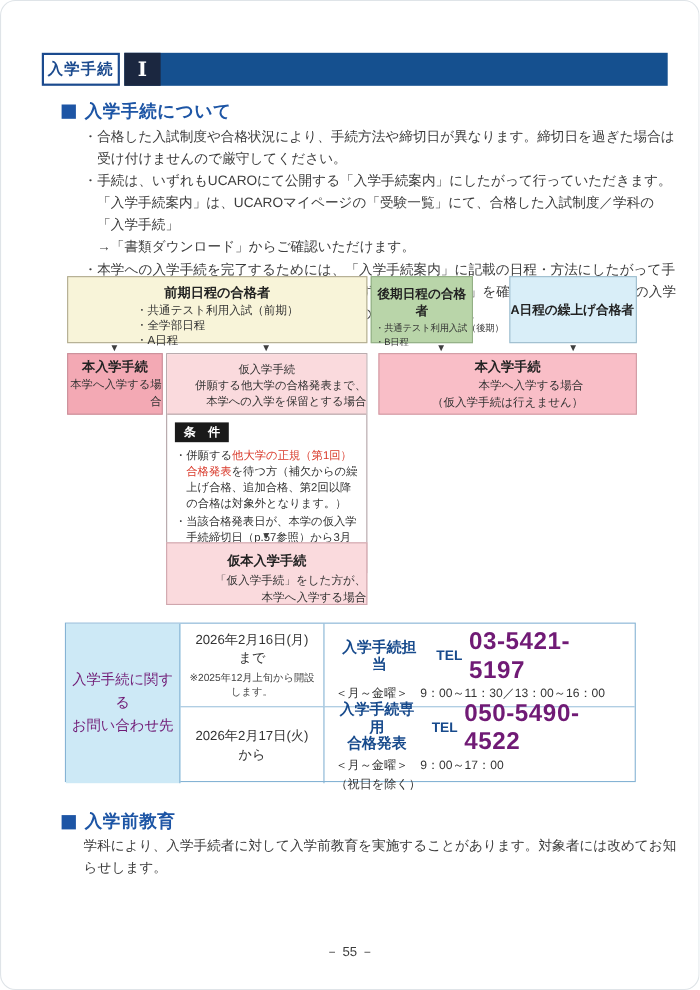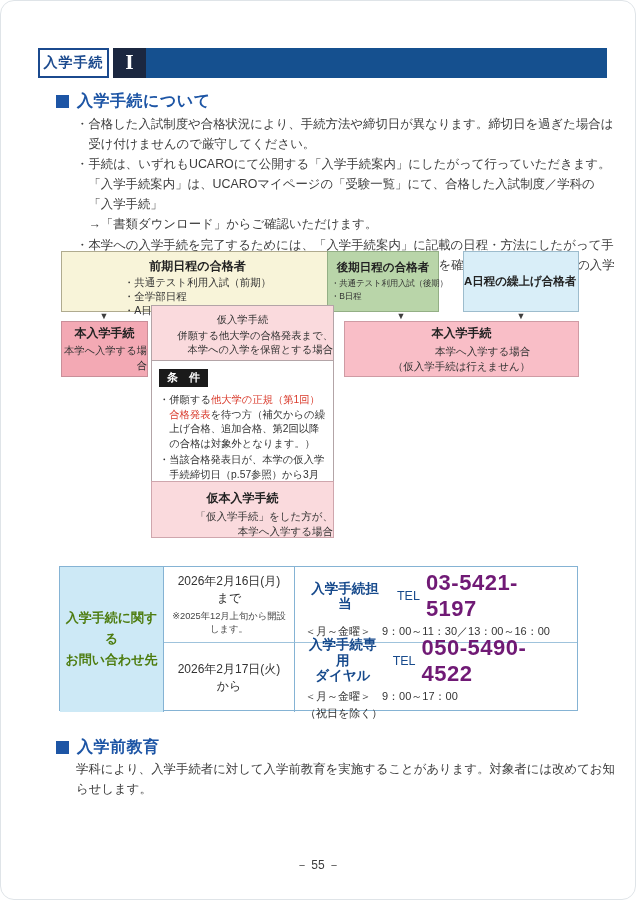--- a/index.html
+++ b/index.html
@@ -79,21 +79,21 @@
     position: absolute;
     border: 1px solid #b0ab8f;
     font-size: 10.5px;
     text-align: center;
     color: #333;
   }
   .fbox .ftitle { font-weight: bold; font-size: 12px; color: #222; }
   .fbox.yellow { left: 60px; top: 250px; width: 273px; height: 61px; background: #f8f4d9; padding-top: 6px; }
   .yellow-items { display: inline-block; text-align: left; font-size: 10.5px; line-height: 1.32; margin-top: 1px; }
   .fbox.green {
-    left: 326px; top: 250px; width: 112px; height: 61px;
+    left: 336px; top: 250px; width: 93px; height: 61px;
     background: #b9d5a9; border-color: #93af85; padding-top: 8px;
   }
   .fbox.green .ftitle { font-size: 11.5px; }
   .green-items { display: block; text-align: left; font-size: 8.5px; line-height: 1.5; margin: 2px 0 0 3px; white-space: nowrap; letter-spacing: -0.2px; }
   .fbox.bluebox {
     left: 462px; top: 250px; width: 116px; height: 61px;
     background: #d9eef8; border-color: #9dbccd;
     display: flex; align-items: center; justify-content: flex-start;
   }
   .fbox.bluebox .ftitle { font-size: 11.5px; }
@@ -102,41 +102,41 @@
     background: #f3a9b4; border-color: #c98f99;
     display: flex; flex-direction: column; align-items: center; justify-content: center;
     font-size: 10.3px;
   }
   .fbox.pinkmid {
     left: 343px; top: 320px; width: 235px; height: 56px;
     background: #f9bec7; border-color: #cf9ba4;
     display: flex; flex-direction: column; align-items: center; justify-content: center;
   }
   .combined {
-    position: absolute; left: 150px; top: 304px; width: 183px;
+    position: absolute; left: 150px; top: 320px; width: 183px;
     border: 1px solid #b3a4a7; background: #fff;
   }
   .combined .kari-top {
     background: #fadadd; border-bottom: 1px solid #b3a4a7;
     height: 55px; text-align: center; padding-top: 7px;
     font-size: 10.3px; color: #333;
   }
   .cond-body { padding: 6px 7px 8px 7px; text-align: left; }
   .cond-label {
     display: inline-block; background: #1a1a1a; color: #fff;
     font-weight: bold; font-size: 11px; padding: 1px 8px 2px 8px;
     margin-bottom: 4px;
   }
   .cond-item {
     font-size: 10.3px; line-height: 1.42; color: #333;
     padding-left: 1em; text-indent: -1em; margin-top: 2px;
   }
   .cond-red { color: #d93a2b; }
   .fbox.karihon {
-    left: 150px; top: 480px; width: 183px; height: 57px;
+    left: 150px; top: 492px; width: 183px; height: 57px;
     background: #fadadd; border-color: #cfa6ad;
     padding-top: 8px;
   }
   .fdesc { white-space: pre-line; line-height: 1.4; margin-top: 2px; text-align: right; }
   .arr {
     position: absolute; color: #3f3f3f; font-size: 9px;
     transform: translateX(-50%);
   }
 
   
@@ -145,37 +145,37 @@
     width: 519px; height: 145px;
     display: grid;
     grid-template-columns: 104px 131px 1fr;
     grid-template-rows: 75px 70px;
     border: 1px solid #85b3d4;
     background: #fff;
   }
   .c-head {
     grid-row: 1 / 3; grid-column: 1;
     background: #cde9f6;
-    color: #4d7c0f; font-weight: bold; font-size: 13px;
+    color: #701a75; font-weight: normal; font-size: 13px;
     display: flex; align-items: center; justify-content: center;
     text-align: center; white-space: pre-line; line-height: 1.6;
     border-right: 1px solid #85b3d4;
   }
   .c-cell { padding: 6px 8px; }
   .c-period {
     grid-column: 2; border-right: 1px solid #85b3d4;
     display: flex; flex-direction: column; justify-content: center; align-items: center;
     font-size: 12px; color: #333; text-align: center;
   }
   .c-note { font-size: 9.3px; color: #444; margin-top: 3px; }
   .c-info { grid-column: 3; display: flex; flex-direction: column; justify-content: center; padding: 6px 10px; }
   .row2 { border-top: 1px solid #9fc3dc; }
   .c-telline { display: flex; align-items: center; }
   .c-name { color: #174a8c; font-weight: bold; font-size: 13.5px; white-space: pre-line; text-align: center; line-height: 1.15; }
-  .c-tel-label { color: #174a8c; font-size: 12.5px; margin: 0 6px 0 12px; font-weight: normal; }
+  .c-tel-label { color: #174a8c; font-size: 12.5px; margin: 0 6px 0 12px; font-weight: bold; }
   .c-tel { color: #701a75; font-weight: bold; font-size: 22px; letter-spacing: 0.5px; }
   .c-hours { font-size: 11px; color: #333; margin-top: 2px; line-height: 1.35; }
 
   
   .pagenum {
     position: absolute; left: 0; right: 0; top: 856px;
     text-align: center; font-size: 12px; color: #3c3c3c;
   }
 </style>
 </head>
@@ -274,21 +274,21 @@
       </div>
       <div class="c-hours">＜月～金曜＞　9：00～11：30／13：00～16：00</div>
     </div>
 
     <div class="c-period c-cell row2">
       <div>2026年2月17日(火) から</div>
     </div>
     <div class="c-info row2">
       <div class="c-telline">
         <span class="c-name">入学手続専用
-ダイヤル</span>
+合格発表</span>
         <span class="c-tel-label">TEL</span>
         <span class="c-tel">050-5490-4522</span>
       </div>
       <div class="c-hours">＜月～金曜＞　9：00～17：00</div>
       <div class="c-hours">（祝日を除く）</div>
     </div>
   </div>
 
   <div class="sec-head s2">
     <span class="sec-square"></span>

